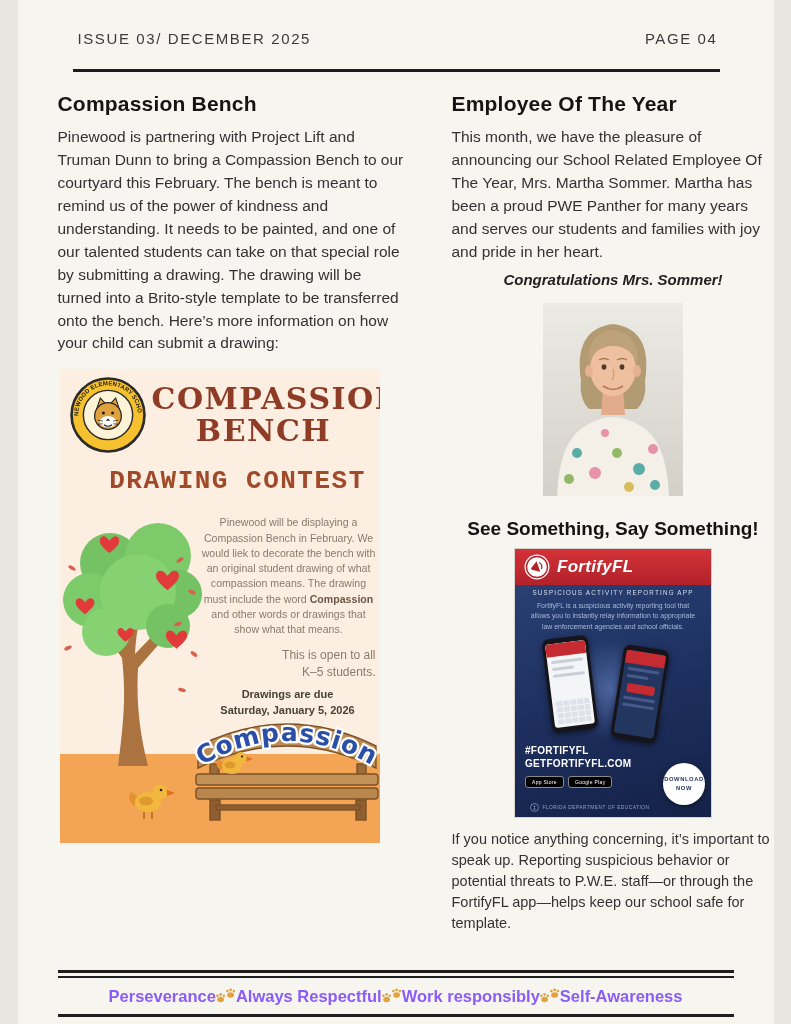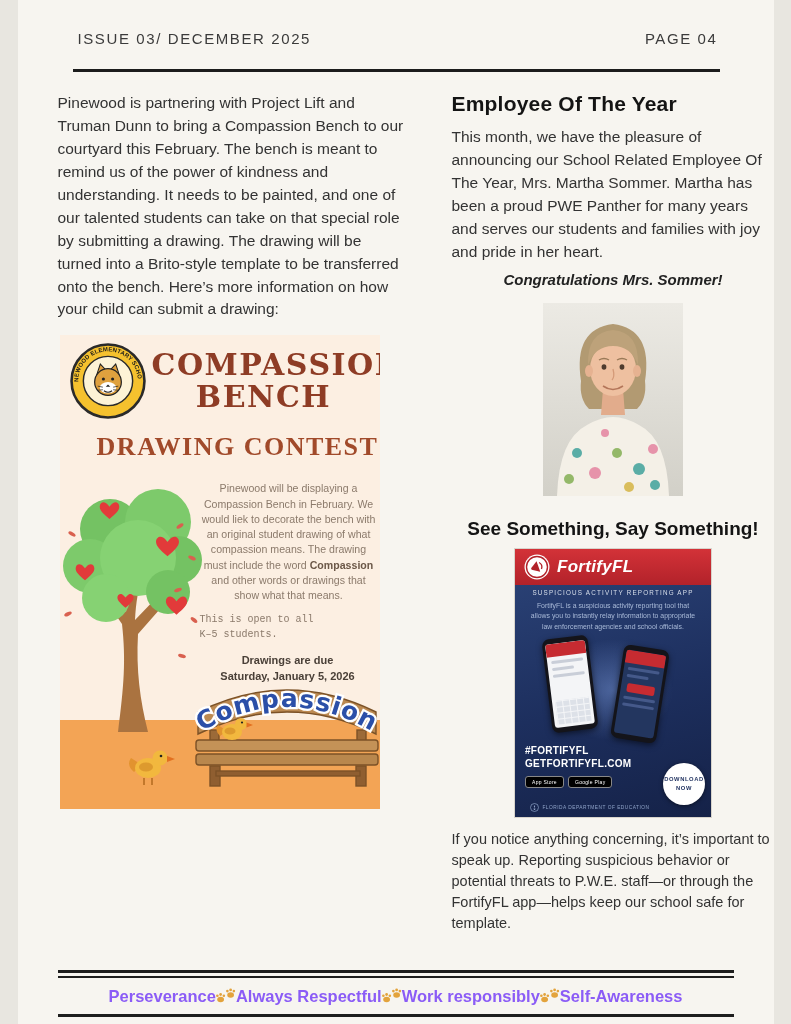--- a/index.html
+++ b/index.html
@@ -21,27 +21,27 @@
   p.art-body { font-size:15.5px; line-height:1.48; color:#333; }
 
   
   .flyer { position:relative; width:320px; height:474px; margin-top:14px; margin-left:2px;
            background:#fcefe2; overflow:hidden; }
   .logo { position:absolute; left:10px; top:8px; width:76px; height:76px; }
   .flyer-title { position:absolute; top:14px; left:92px; right:4px; text-align:center;
                  font-family:"DejaVu Serif", serif; font-weight:bold; color:#8e3c25;
                  font-size:30px; line-height:1.04; letter-spacing:1.5px; }
   .flyer-sub { position:absolute; top:97px; left:36px; right:0; text-align:center;
-               font-family:Liberation Serif, serif; font-weight:bold; color:#a14a2a;
+               font-family:Liberation Mono, monospace; font-weight:bold; color:#a14a2a;
                font-size:26px; letter-spacing:1.5px; }
   .flyer-body { position:absolute; top:146px; left:142px; right:4px; text-align:center;
                 font-size:10.6px; line-height:1.44; color:#8b7a6b; }
   .flyer-body b { color:#6b5747; }
-  .flyer-open { position:absolute; top:278px; left:140px; right:4px; text-align:left;
-                font-size:10px; line-height:1.42; color:#8b7a6b;font-family:Liberation Mono, monospace; }
+  .flyer-open { position:absolute; top:278px; left:140px; right:4px; text-align:right;
+                font-size:12px; line-height:1.42; color:#8b7a6b; }
   .flyer-due { position:absolute; top:318px; left:140px; right:4px; text-align:center;
                font-size:11px; line-height:1.45; font-weight:bold; color:#4a4038; }
   .illus { position:absolute; left:0; bottom:0; }
 
   
   .congrats { text-align:center; font-style:italic; font-weight:600; font-size:15px;
               margin-top:7px; color:#222; }
   .photo { width:140px; height:193px; margin:15px auto 0; display:block; }
   .see-title { text-align:center; font-size:19px; font-weight:bold; color:#141414;
                margin:22px 0 9px; }
@@ -100,20 +100,21 @@
 
   <div class="header">
     <span class="issue">ISSUE 03/ DECEMBER 2025</span>
     <span class="page-num">PAGE 04</span>
   </div>
   <div class="top-rule"></div>
 
   <div class="columns">
 
     <section class="col-left">
+      <h2 class="art-title">Compassion Bench</h2>
       <p class="art-body">Pinewood is partnering with Project Lift and Truman Dunn to bring a Compassion Bench to our courtyard this February. The bench is meant to remind us of the power of kindness and understanding. It needs to be painted, and one of our talented students can take on that special role by submitting a drawing. The drawing will be turned into a Brito-style template to be transferred onto the bench. Here’s more information on how your child can submit a drawing:</p>
 
       <div class="flyer">
 
         <svg class="logo" viewBox="0 0 74 74">
           <circle cx="37" cy="37" r="35.5" fill="#f5c12e" stroke="#2a2a2a" stroke-width="2.5"></circle>
           <circle cx="37" cy="37" r="24" fill="#fdf3d6" stroke="#2a2a2a" stroke-width="1.4"></circle>
           <path id="ringArc" d="M8 37 A29 29 0 0 1 66 37" fill="none"></path>
           <text font-size="5.8" font-weight="bold" fill="#1a1a1a" letter-spacing="0.2">
             <textPath href="#ringArc" startOffset="50%" text-anchor="middle">PINEWOOD ELEMENTARY SCHOOL</textPath>

